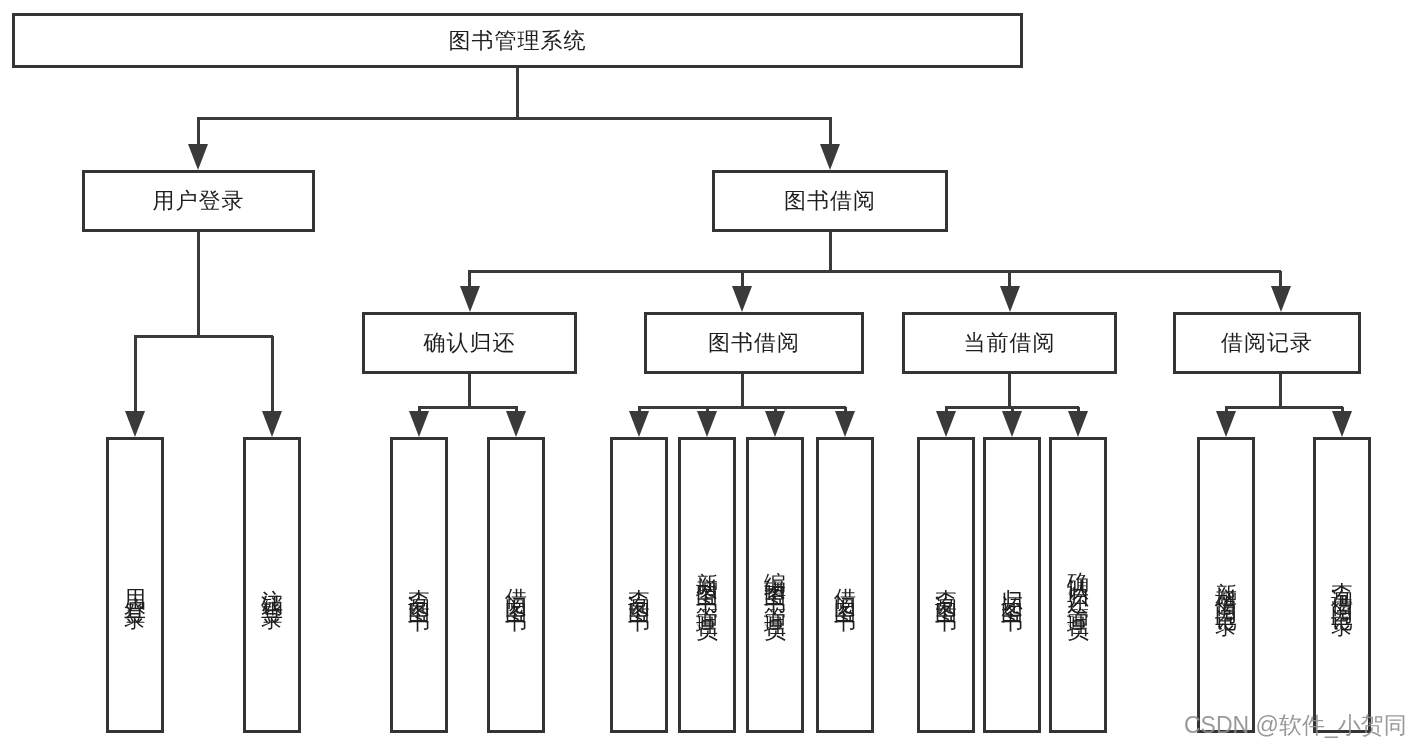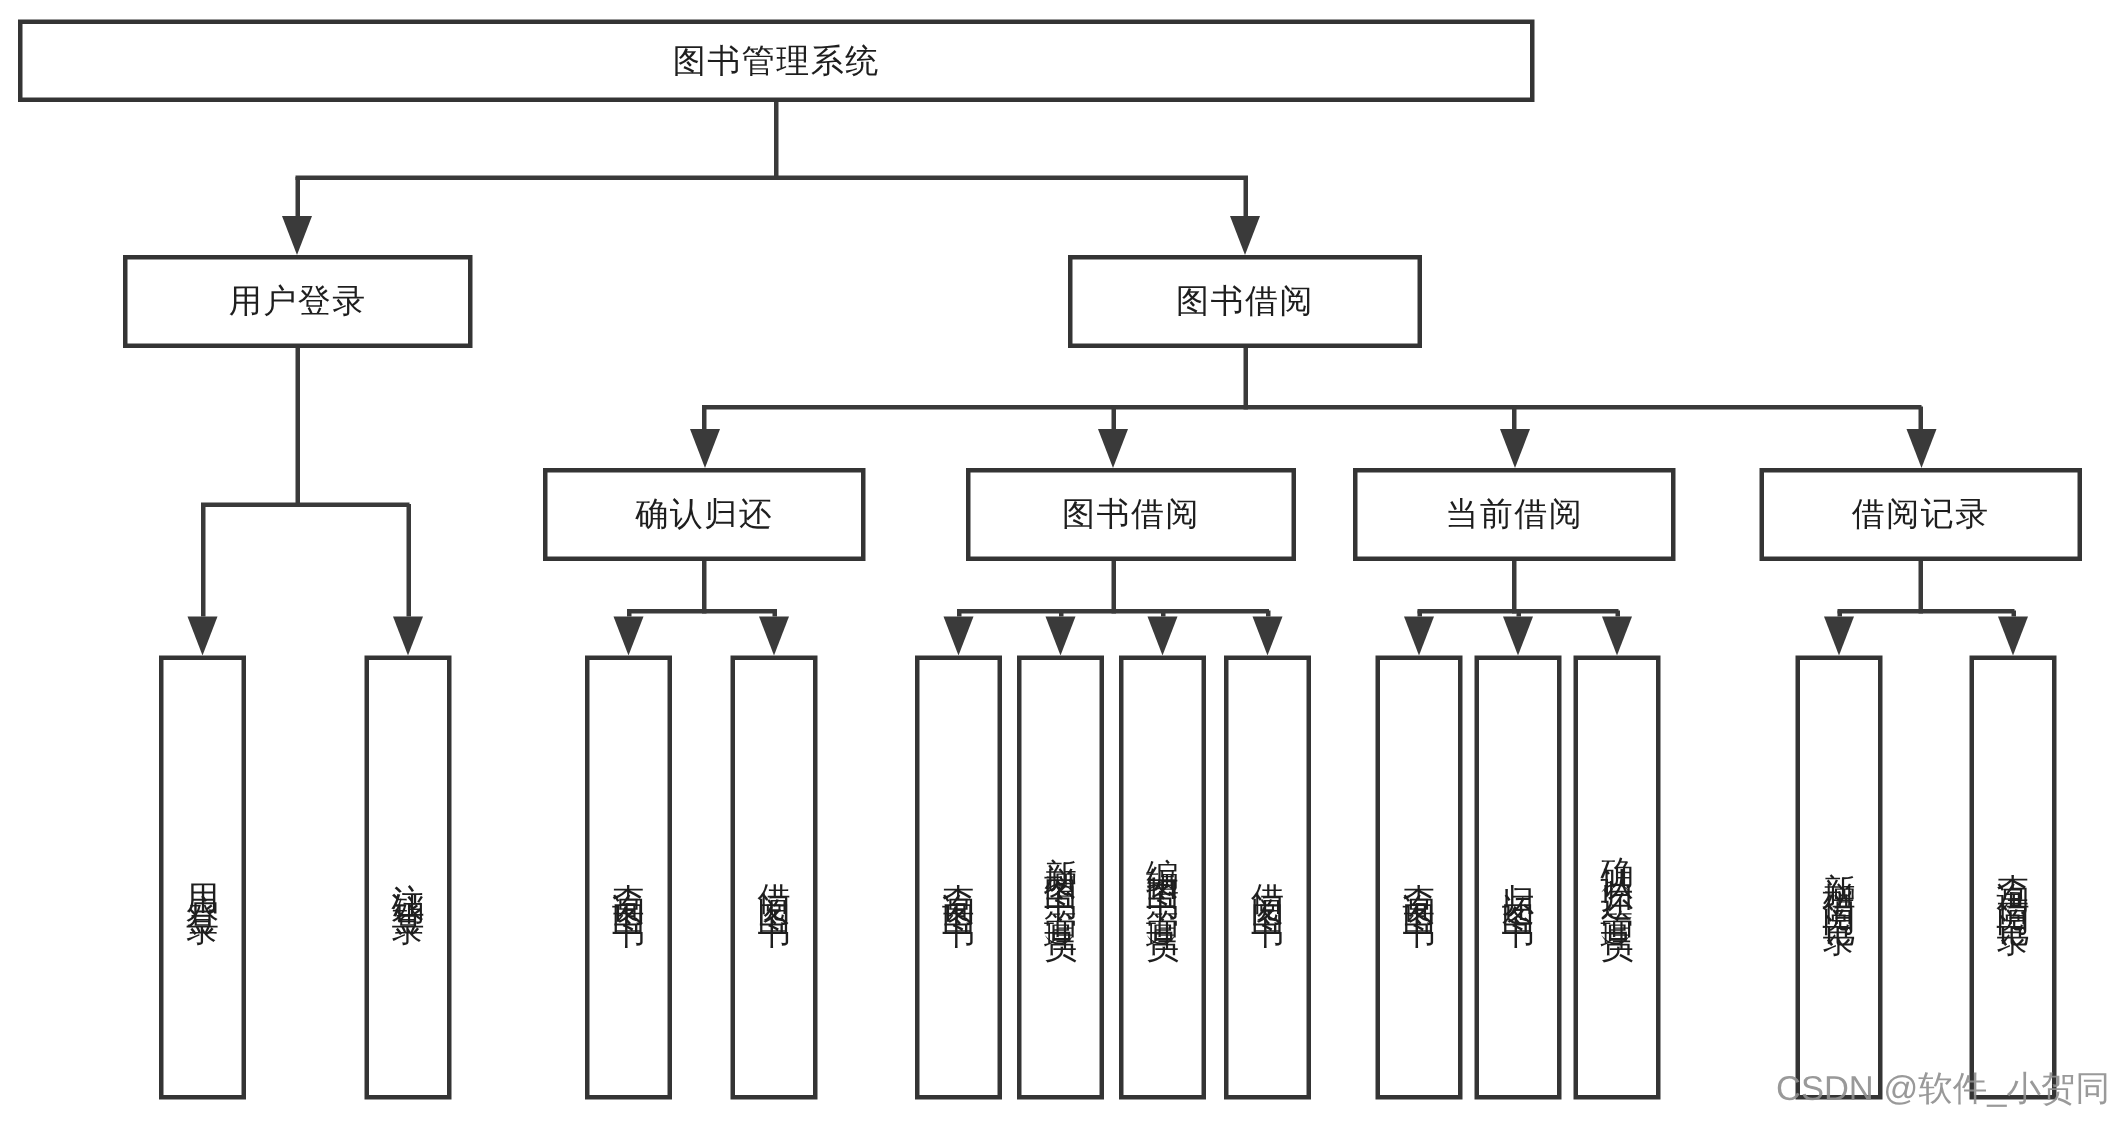--- a/index.html
+++ b/index.html
@@ -87,21 +87,21 @@
 
   <div class="node" style="left:362px;top:312px;width:215px;height:62px;">
     <span>确认归还</span>
   </div>
   <div class="node" style="left:644px;top:312px;width:220px;height:62px;">
     <span>图书借阅</span>
   </div>
   <div class="node" style="left:902px;top:312px;width:215px;height:62px;">
     <span>当前借阅</span>
   </div>
-  <div class="node" style="left:1173px;top:312px;width:215px;height:62px;">
+  <div class="node" style="left:1173px;top:312px;width:188px;height:62px;">
     <span>借阅记录</span>
   </div>
 
   <div class="node vnode" style="left:106px;top:437px;width:58px;height:296px;">
     <span class="vlabel">用户登录</span>
   </div>
   <div class="node vnode" style="left:243px;top:437px;width:58px;height:296px;">
     <span class="vlabel">注销登录</span>
   </div>
 

